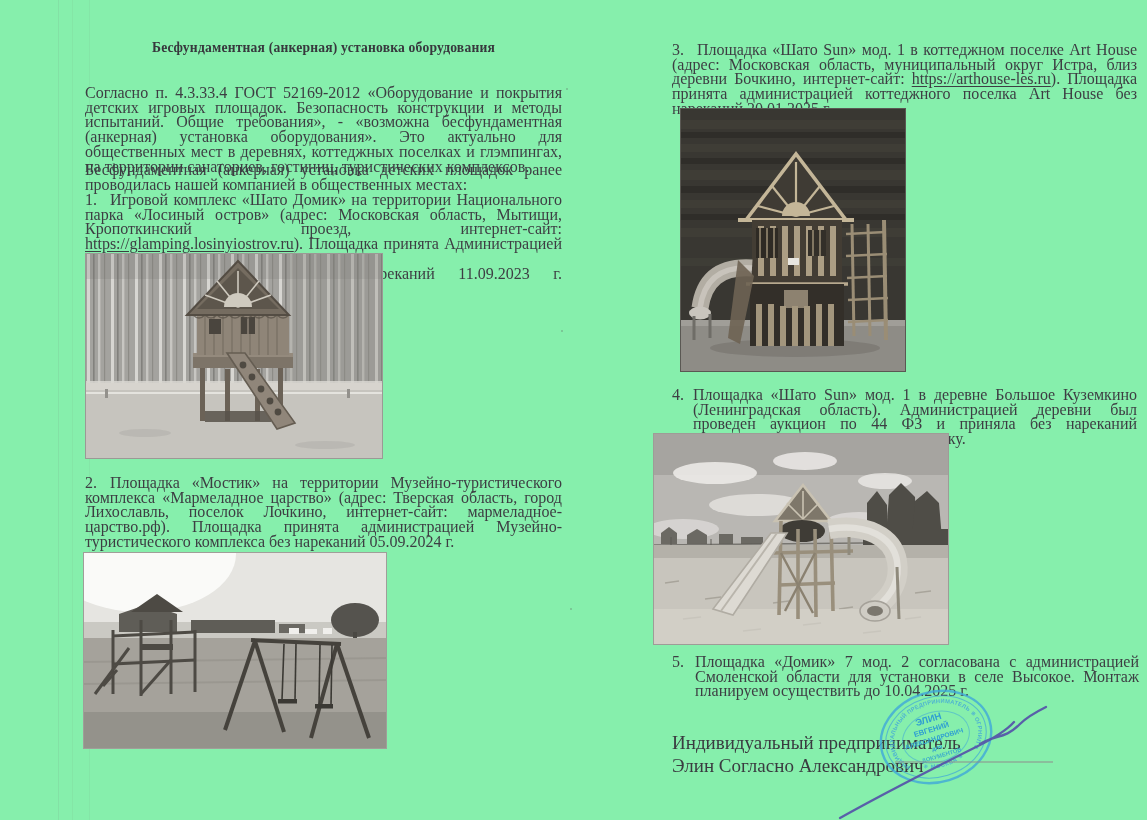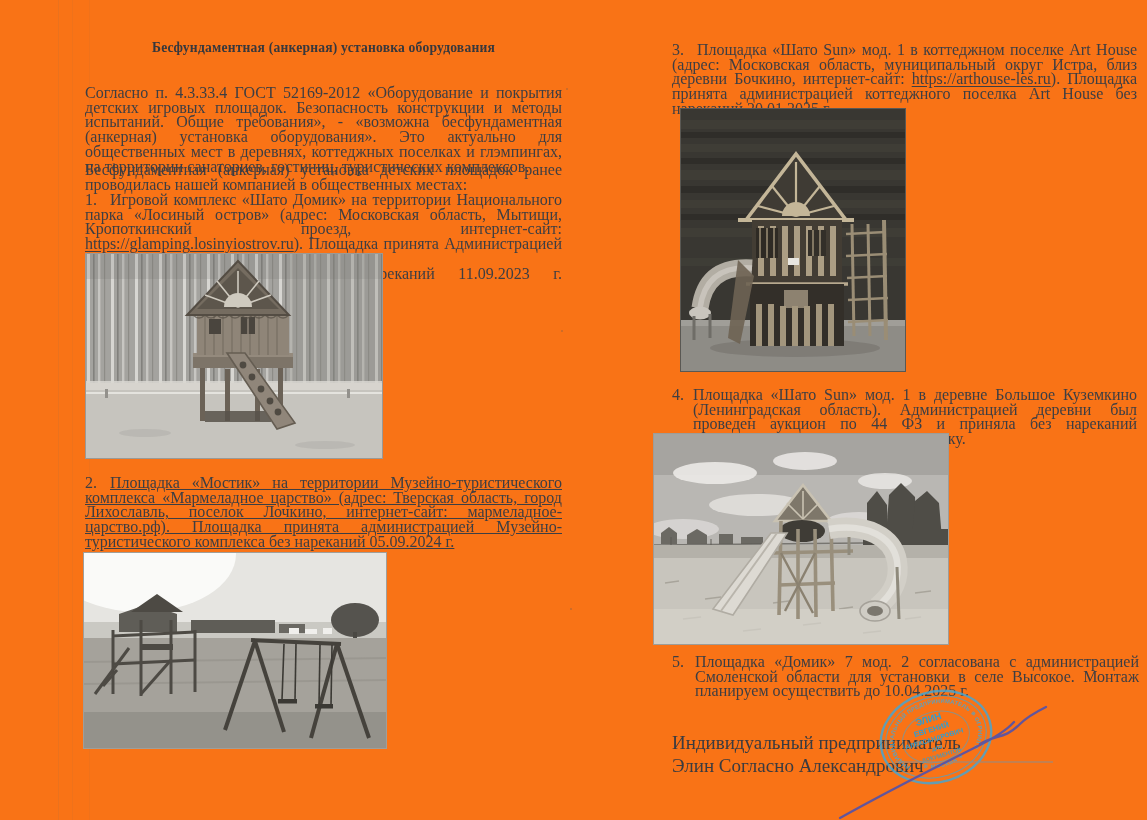--- a/index.html
+++ b/index.html
@@ -1,18 +1,18 @@
 <!DOCTYPE html>
 <html lang="ru"><head>
 <meta charset="utf-8">
 <style>
   html,body{margin:0;padding:0;}
   .canvas{
     position:relative;width:1147px;height:820px;overflow:hidden;
-    background:#f97316;
+    background:#86efac;
     font-family:"Liberation Serif","DejaVu Serif",serif;
     color:#3d3e43;
   }
   .scanline{position:absolute;top:0;bottom:0;width:1px;pointer-events:none;}
   .sl1{left:58px;background:rgba(110,110,105,.10);}
   .sl2{left:72px;background:rgba(110,110,105,.07);}
   .sl3{left:89px;background:rgba(110,110,105,.06);}
   .speck{position:absolute;width:2px;height:2px;border-radius:50%;background:rgba(90,90,88,.35);}
 
   .page{position:absolute;top:0;height:820px;}
@@ -124,21 +124,21 @@
           <circle cx="158" cy="112" r="3.4" fill="#4f4a42"></circle>
           <circle cx="167" cy="124" r="3.4" fill="#4f4a42"></circle>
           <circle cx="176" cy="136" r="3.4" fill="#4f4a42"></circle>
           <circle cx="185" cy="148" r="3.4" fill="#4f4a42"></circle>
           <circle cx="193" cy="159" r="3.4" fill="#4f4a42"></circle>
         </g>
         <rect x="0.5" y="0.5" width="297" height="205" fill="none" stroke="#9b9995"></rect>
       </svg>
     </figure>
 
-    <div class="item" style="top:476px;text-decoration:underline;">
+    <div class="item" style="top:476px;">
       <span class="num">2.</span><span>Площадка «Мостик» на территории Музейно-туристического комплекса «Мармеладное царство» (адрес: Тверская область, город Лихославль, поселок Лочкино, интернет-сайт: мармеладное-царство.рф). Площадка принята администрацией Музейно-туристического комплекса без нареканий 05.09.2024 г.</span>
     </div>
 
     <figure class="photo" style="top:552px;left:-2px;" role="img" aria-label="Площадка с деревянным игровым комплексом и качелями на А-образной раме (Мармеладное царство)">
       <svg width="304" height="197" viewBox="0 0 304 197">
         <rect width="304" height="88" fill="#e6e5e1"></rect>
         <ellipse cx="58" cy="2" rx="95" ry="58" fill="#fafaf8"></ellipse>
         <rect y="70" width="304" height="18" fill="#b7b5af" opacity=".6"></rect>
         <g fill="#5f5d57">
           <rect x="36" y="62" width="58" height="18"></rect>

